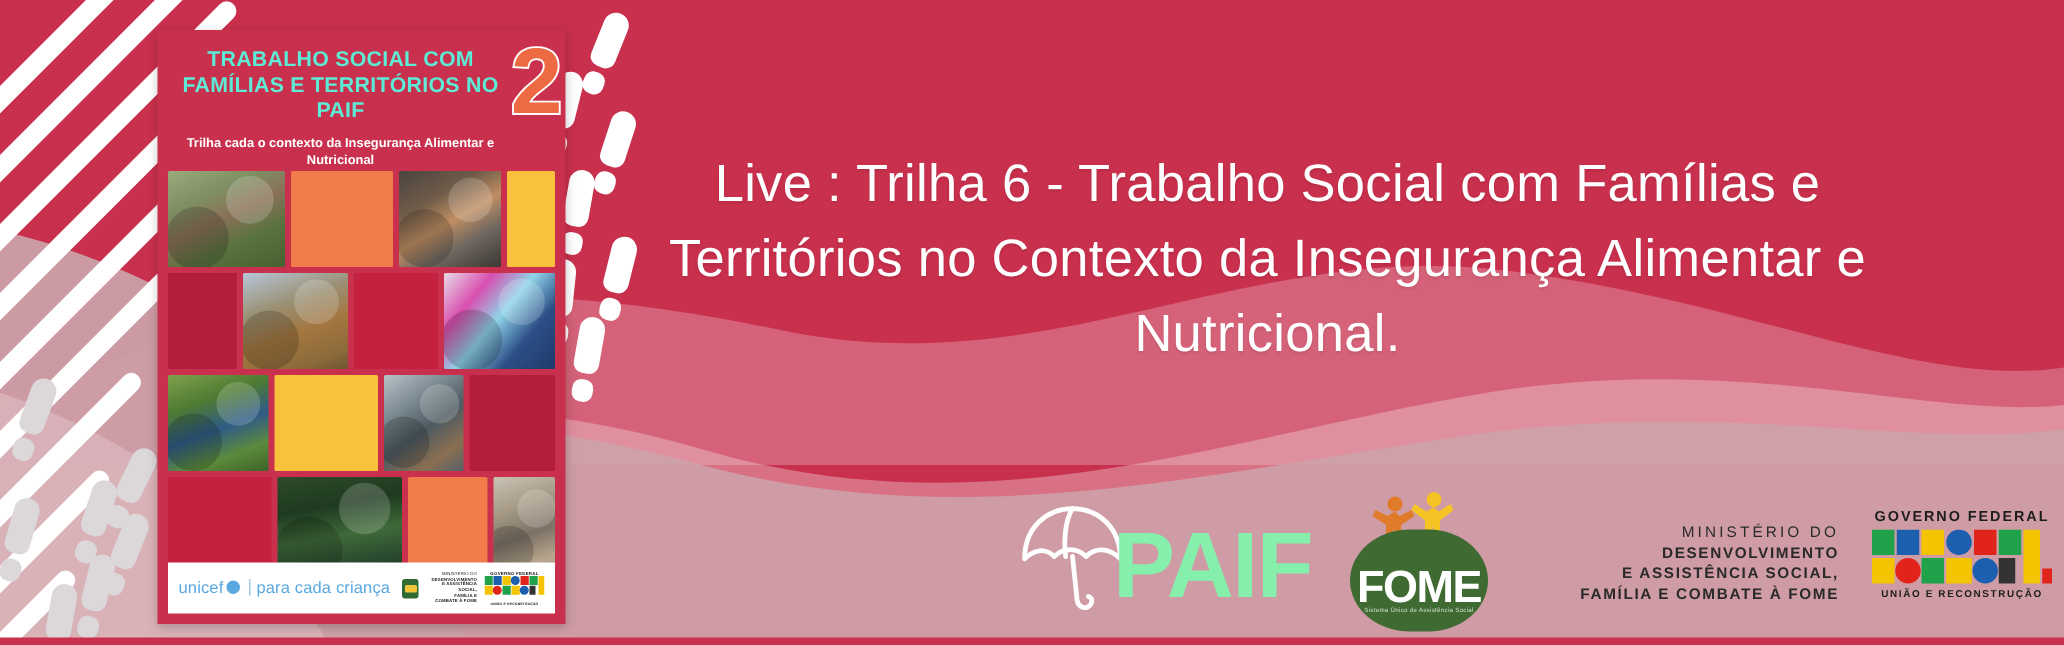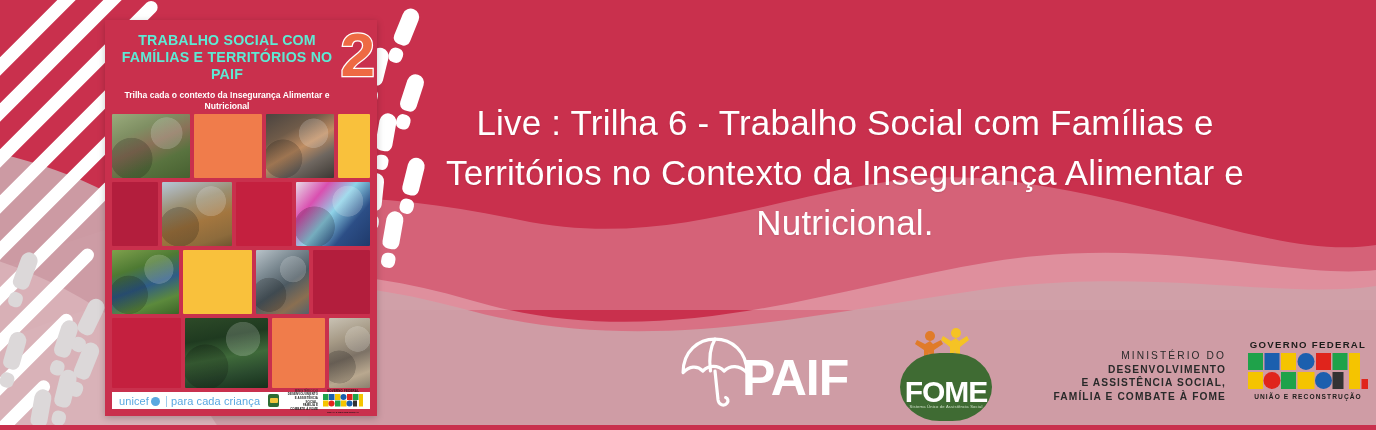--- a/index.html
+++ b/index.html
@@ -93,21 +93,21 @@
   .ph-water  { background: linear-gradient(150deg,#4b4440 0%,#6f5b49 30%,#c08e63 52%,#6f6760 72%,#3b3733 100%); }
   .ph-field  { background: linear-gradient(160deg,#b6c6d8 0%,#9a8f72 35%,#a3763f 60%,#8d6b3c 85%,#6f5530 100%); }
   .ph-graff  { background: linear-gradient(130deg,#e7dce6 0%,#d94fb0 26%,#8fd3e8 48%,#2c4e86 72%,#1f3a6b 100%); }
   .ph-green  { background: linear-gradient(160deg,#7fa04c 0%,#4e7a33 30%,#2f5c86 55%,#5c8a3c 78%,#3c6428 100%); }
   .ph-work   { background: linear-gradient(145deg,#b9c3c9 0%,#7c8a92 30%,#4d5a62 55%,#8a6f51 80%,#56616a 100%); }
   .ph-boat   { background: linear-gradient(170deg,#2d4a28 0%,#1f3a20 30%,#3f6a3a 55%,#2a4a2e 78%,#16301b 100%); }
   .ph-street { background: linear-gradient(160deg,#c9c2b4 0%,#a69a86 30%,#7d7266 55%,#b9a88f 80%,#8a7f6e 100%); }
 
   #cover-foot {
     position: absolute; left: 7px; right: 7px; bottom: 7px;
-    height: 17px; background: #fff;
+    height: 34px; background: #fff;
     display: flex; align-items: center; gap: 8px;
     padding: 4px 7px;
   }
   #unicef-mark { color: #5AA8E0; font-size: 11px; letter-spacing: .1px; white-space: nowrap; }
   #unicef-mark .glyph { display:inline-block; width:9px; height:9px; border-radius:50%;
     background:#5AA8E0; vertical-align:-1px; margin:0 2px; }
   #unicef-mark .bar { display:inline-block; width:1px; height:11px; background:#9ecbec;
     vertical-align:-2px; margin:0 4px; }
   .tiny-gov { display:flex; align-items:center; gap:5px; margin-left:auto; }
   .tiny-min { font-size: 2.9px; line-height: 3.6px; font-weight: bold; color:#222; text-align:right; letter-spacing:.1px; }
@@ -128,21 +128,21 @@
     letter-spacing: .2px;
     text-shadow: 0 1px 2px rgba(0,0,0,.10);
   }
 
   
   #logos { position: absolute; left: 0; right: 0; bottom: 5px; height: 100px; }
 
   #paif { position: absolute; left: 676px; top: 8px; display: flex; align-items: center; }
   #paif .umb { width: 78px; height: 76px; }
   #paif .word {
-    color: #ffffff; font-weight: bold; font-size: 50px;
+    color: #86efac; font-weight: bold; font-size: 62px;
     letter-spacing: -1px; margin-left: -12px;
     line-height: 52px;
     margin-top: 13px;
   }
 
   #suas { position: absolute; left: 892px; top: 2px; width: 108px; text-align:center; }
   #suas .disc {
     position:relative; width: 92px; height: 68px; margin: 0 auto;
     background: #3f6b33; border-radius: 50%/58%;
   }

